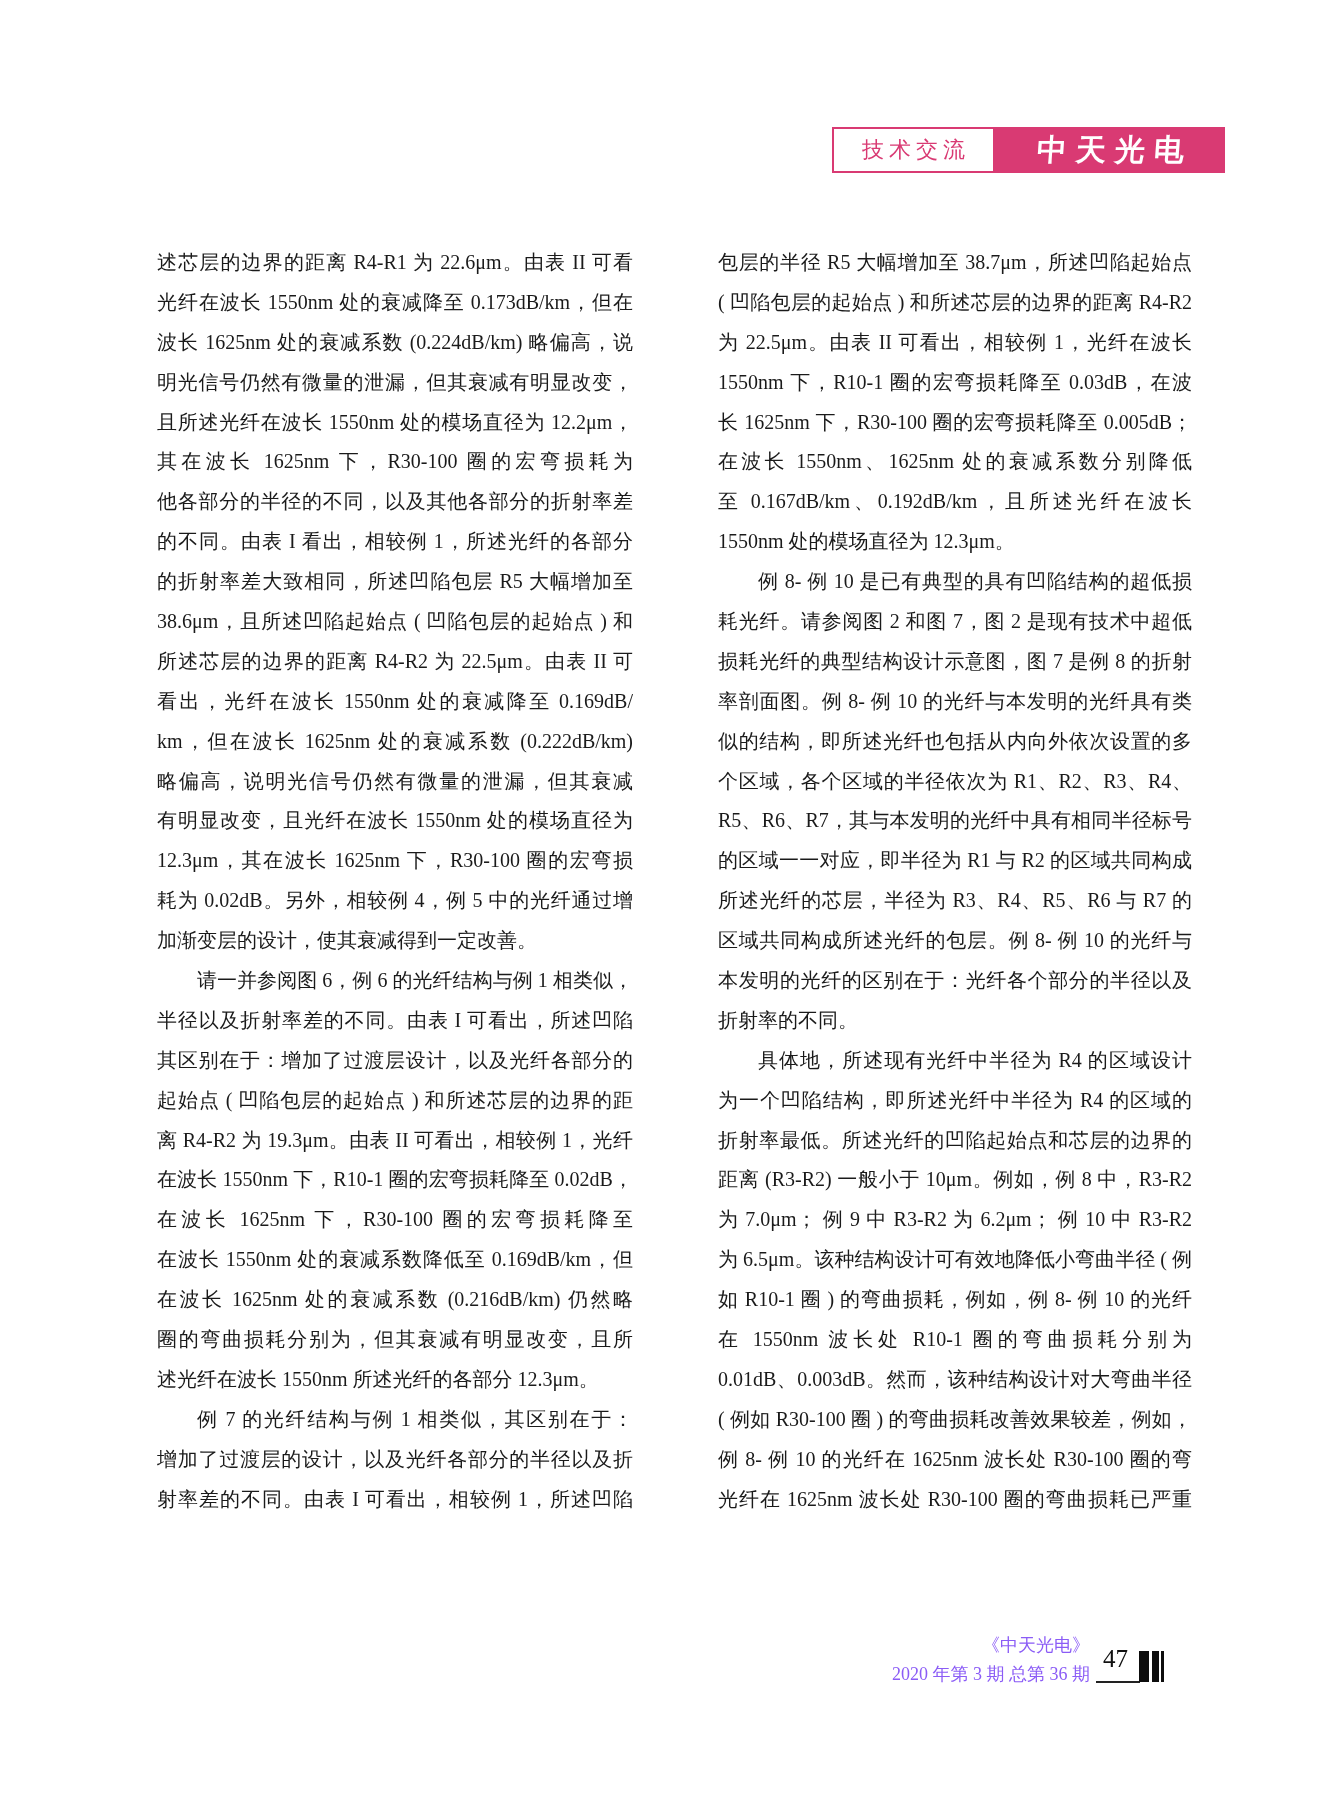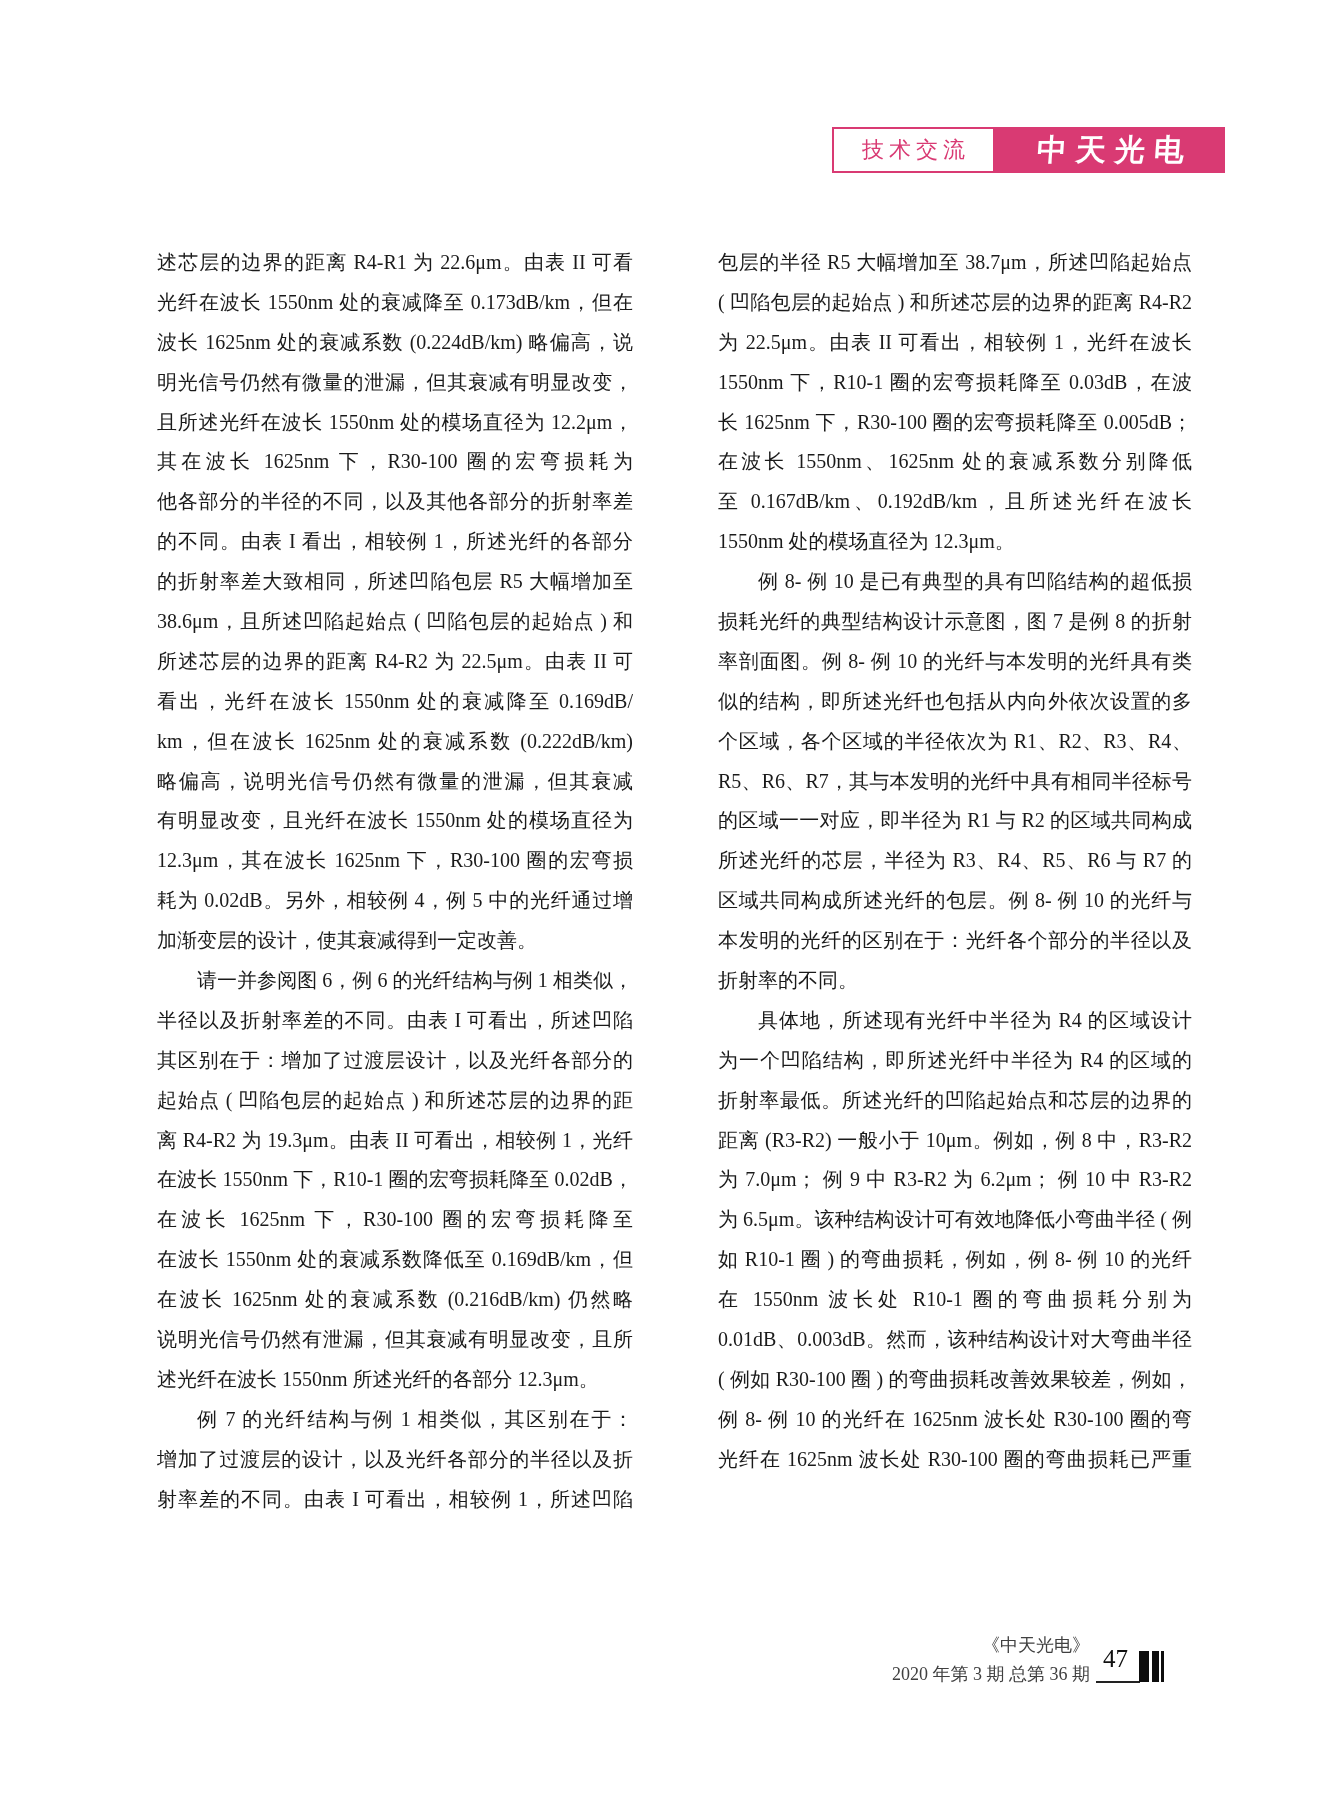--- a/index.html
+++ b/index.html
@@ -37,21 +37,21 @@
     height:39.9px;line-height:39.9px;font-size:20px;
     text-align:justify;text-align-last:justify;
     overflow:hidden;white-space:normal;
   }
   .line.indent{text-indent:40px;}
   .line.last{text-align-last:left;}
 
   
   .footer-block{
     position:absolute;right:233px;top:1631px;text-align:right;
-    font-size:18px;line-height:29px;color:#404040;
+    font-size:18px;line-height:29px;color:#8b5cf6;
   }
   .page-number{
     position:absolute;left:1103px;top:1645px;font-size:25px;color:#111;
   }
   .footer-rule{
     position:absolute;left:1096px;top:1681px;width:44px;height:2px;background:#222;
   }
   .footer-bars{
     position:absolute;left:1139px;top:1651px;height:31px;display:flex;align-items:stretch;
   }
@@ -94,37 +94,38 @@
       <div class="line last">加渐变层的设计，使其衰减得到一定改善。</div>
       <div class="line indent">请一并参阅图 6，例 6 的光纤结构与例 1 相类似，</div>
       <div class="line">半径以及折射率差的不同。由表 I 可看出，所述凹陷</div>
       <div class="line">其区别在于：增加了过渡层设计，以及光纤各部分的</div>
       <div class="line">起始点 ( 凹陷包层的起始点 ) 和所述芯层的边界的距</div>
       <div class="line">离 R4-R2 为 19.3μm。由表 II 可看出，相较例 1，光纤</div>
       <div class="line">在波长 1550nm 下，R10-1 圈的宏弯损耗降至 0.02dB，</div>
       <div class="line">在波长 1625nm 下，R30-100 圈的宏弯损耗降至 0.01dB;</div>
       <div class="line">在波长 1550nm 处的衰减系数降低至 0.169dB/km，但</div>
       <div class="line">在波长 1625nm 处的衰减系数 (0.216dB/km) 仍然略大，</div>
-      <div class="line">说明光信号仍然有泄漏，但其衰减有明显改变，且所</div>
+      <div class="line">圈的弯曲损耗分别为，但其衰减有明显改变，且所</div>
       <div class="line last">述光纤在波长 1550nm 所述光纤的各部分 12.3μm。</div>
       <div class="line indent">例 7 的光纤结构与例 1 相类似，其区别在于：</div>
       <div class="line">增加了过渡层的设计，以及光纤各部分的半径以及折</div>
       <div class="line">射率差的不同。由表 I 可看出，相较例 1，所述凹陷</div>
     </div>
 
   <div class="col col-right">
       <div class="line">包层的半径 R5 大幅增加至 38.7μm，所述凹陷起始点</div>
       <div class="line">( 凹陷包层的起始点 ) 和所述芯层的边界的距离 R4-R2</div>
       <div class="line">为 22.5μm。由表 II 可看出，相较例 1，光纤在波长</div>
       <div class="line">1550nm 下，R10-1 圈的宏弯损耗降至 0.03dB，在波</div>
       <div class="line">长 1625nm 下，R30-100 圈的宏弯损耗降至 0.005dB；</div>
       <div class="line">在波长 1550nm、1625nm 处的衰减系数分别降低</div>
       <div class="line">至 0.167dB/km、0.192dB/km，且所述光纤在波长</div>
       <div class="line last">1550nm 处的模场直径为 12.3μm。</div>
       <div class="line indent">例 8- 例 10 是已有典型的具有凹陷结构的超低损</div>
+      <div class="line">耗光纤。请参阅图 2 和图 7，图 2 是现有技术中超低</div>
       <div class="line">损耗光纤的典型结构设计示意图，图 7 是例 8 的折射</div>
       <div class="line">率剖面图。例 8- 例 10 的光纤与本发明的光纤具有类</div>
       <div class="line">似的结构，即所述光纤也包括从内向外依次设置的多</div>
       <div class="line">个区域，各个区域的半径依次为 R1、R2、R3、R4、</div>
       <div class="line">R5、R6、R7，其与本发明的光纤中具有相同半径标号</div>
       <div class="line">的区域一一对应，即半径为 R1 与 R2 的区域共同构成</div>
       <div class="line">所述光纤的芯层，半径为 R3、R4、R5、R6 与 R7 的</div>
       <div class="line">区域共同构成所述光纤的包层。例 8- 例 10 的光纤与</div>
       <div class="line">本发明的光纤的区别在于：光纤各个部分的半径以及</div>
       <div class="line last">折射率的不同。</div>

